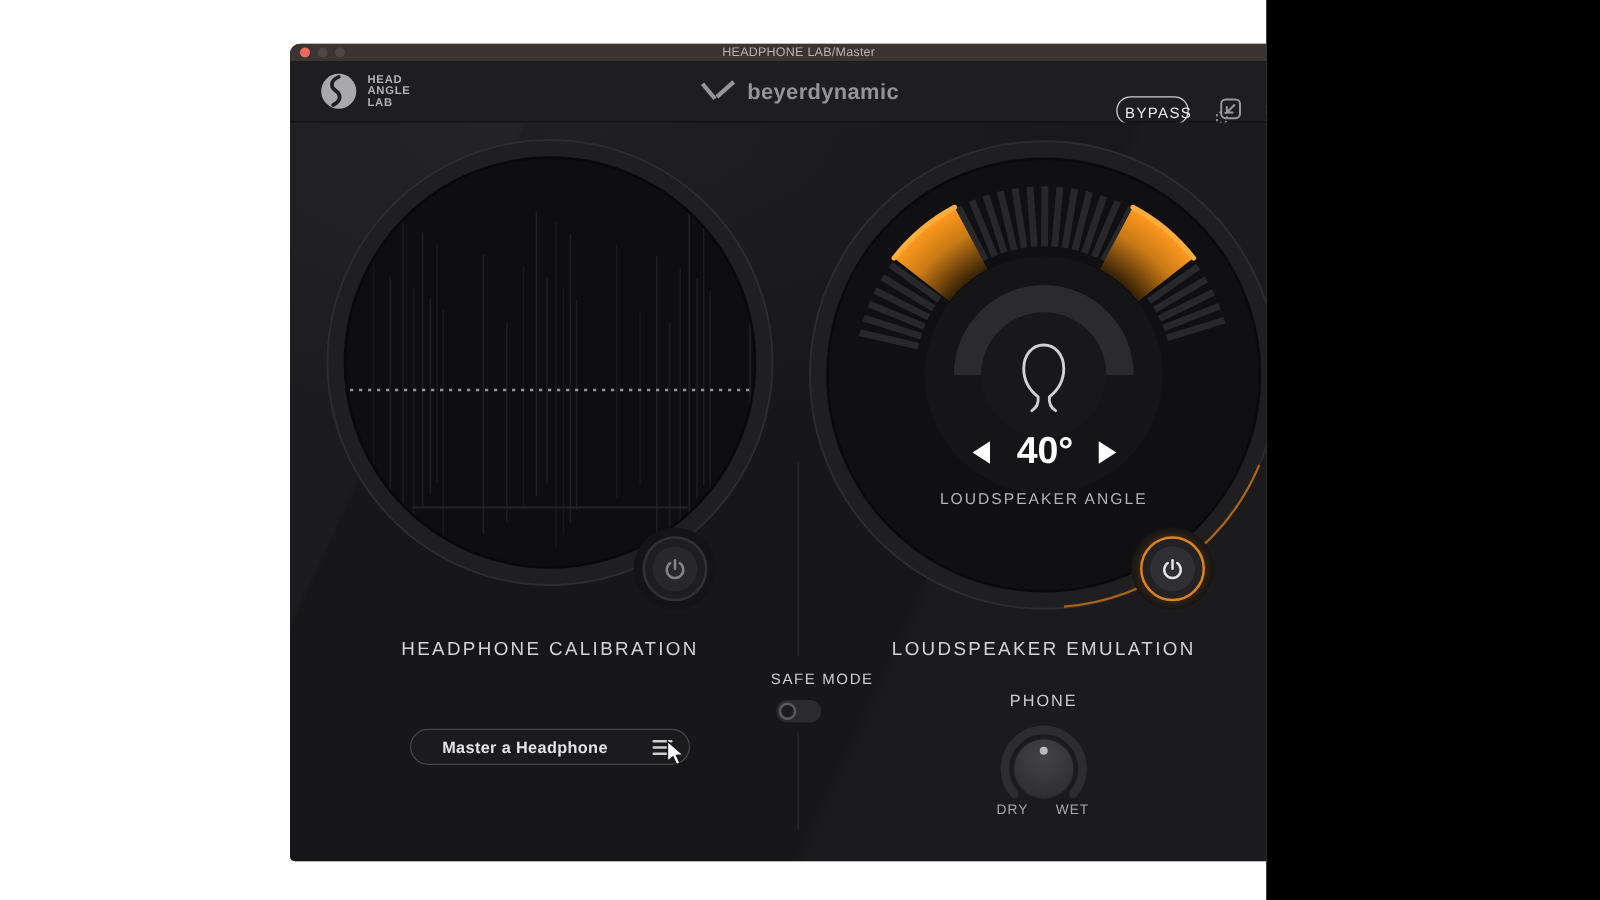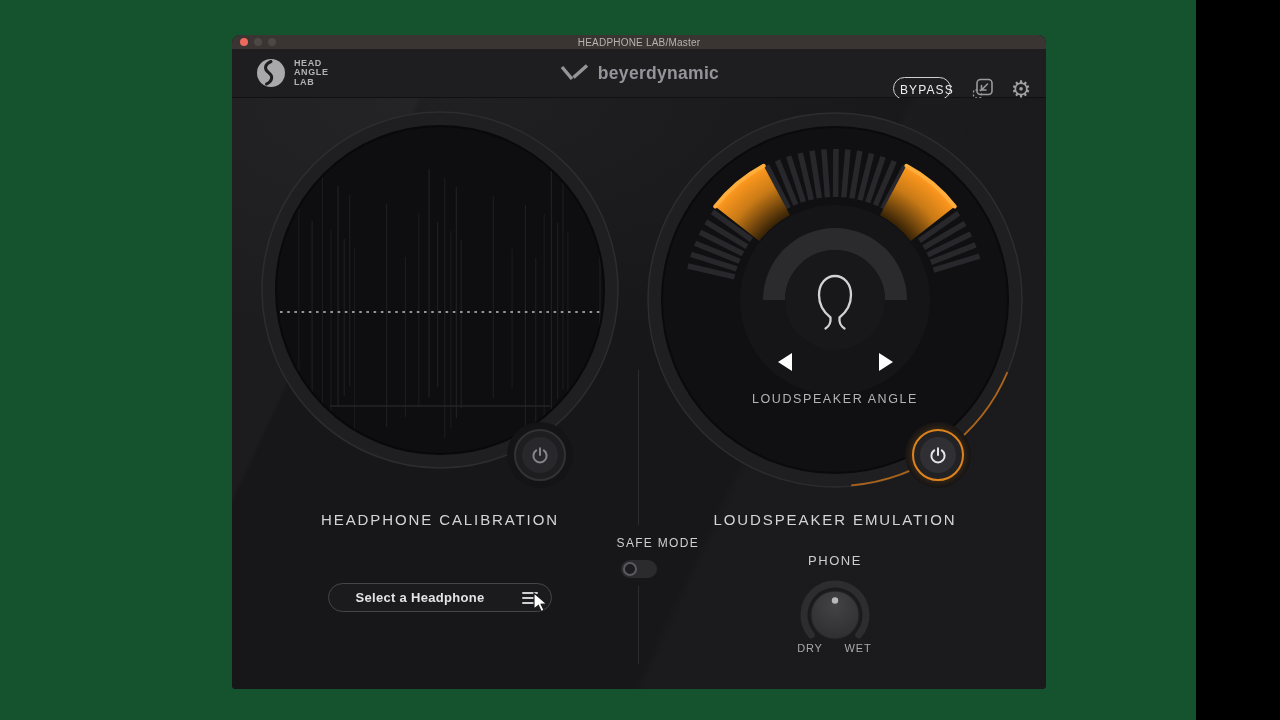--- a/index.html
+++ b/index.html
@@ -1,16 +1,16 @@
 <!DOCTYPE html>
 <html><head>
 <meta charset="utf-8">
 <style>
   html,body{margin:0;padding:0;background:#000;}
-  .stage{position:relative;width:1196px;height:720px;background:#14532d;overflow:hidden;
+  .stage{position:relative;width:1013px;height:720px;background:#ffffff;overflow:hidden;
          font-family:"Liberation Sans",sans-serif;-webkit-font-smoothing:antialiased;}
   .window{position:absolute;left:232px;top:35px;width:814px;height:654px;
           border-radius:8px 8px 4px 4px;overflow:hidden;background:#161618;}
   
   .titlebar{position:absolute;left:0;top:0;width:100%;height:14px;background:#3a3433;}
   .tl-light{position:absolute;top:3px;width:8px;height:8px;border-radius:50%;}
   .tl-red{left:8px;background:#ec695c;}
   .tl-g1{left:22px;background:#4d4846;}
   .tl-g2{left:36px;background:#4d4846;}
   .tl-title{position:absolute;left:0;top:0;width:100%;height:14px;line-height:15px;text-align:center;
@@ -229,20 +229,21 @@
           </g>
         <circle cx="190" cy="190" r="95" fill="#151518"></circle>
         <path d="M118,190 A72,72 0 0 1 262,190 L240,190 A50,50 0 0 0 140,190 Z" fill="#2b2b2e"></path>
         <circle cx="190" cy="190" r="50" fill="#18181b"></circle>
         <path d="M180.5 218.5 c4 -2.5 5.5 -6.5 5 -11 c-7 -5.5 -11.5 -13.5 -11.5 -22.5 c0 -11.5 7 -19 16 -19 c9 0 16 7.5 16 19 c0 9 -4.5 17 -11.5 22.5 c-0.5 4.5 1 8.5 5 11" fill="none" stroke="#d2d2d5" stroke-width="2.3" stroke-linecap="round" stroke-linejoin="round"></path>
       </svg>
 
       <button class="abs arrow-btn arrow-left">
           <div class="tri-l"></div>
         </button>
+      <div class="abs angle-value"><span>40</span><span>°</span></div>
       <button class="abs arrow-btn arrow-right">
           <div class="tri-r"></div>
         </button>
       <div class="abs angle-label">LOUDSPEAKER ANGLE</div>
 
       <div class="pwr-notch" style="left:275px;top:324px;"></div>
       <button class="pwr" style="left:282px;top:331px;">
         <div class="pwr-inner">
           <svg width="20" height="20" viewBox="0 0 20 20">
             <path d="M10 3.2 V10" stroke="#85858a" stroke-width="2" stroke-linecap="round"></path>
@@ -265,21 +266,21 @@
 
       <div class="abs divider div-a"></div>
       <div class="abs divider div-b"></div>
 
       <div class="abs safe-label">SAFE MODE</div>
       <button class="abs toggle">
         <div class="toggle-knob"></div>
       </button>
 
       <button class="abs selector">
-        <div class="selector-label">Select a Headphone</div>
+        <div class="selector-label">Master a Headphone</div>
         <div class="list-icon">
             <span></span>
             <span></span>
             <span></span>
           </div>
       </button>
 
       <div class="abs room-label">PHONE</div>
       <button class="abs room-knob">
         <svg width="80" height="80" viewBox="0 0 80 80">

